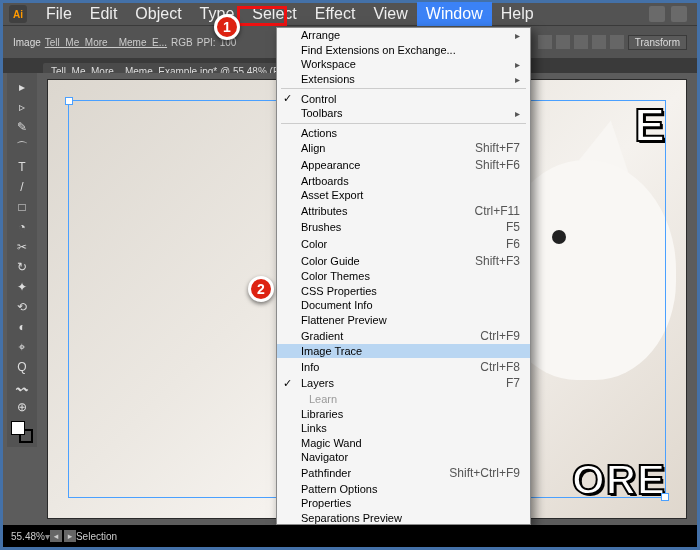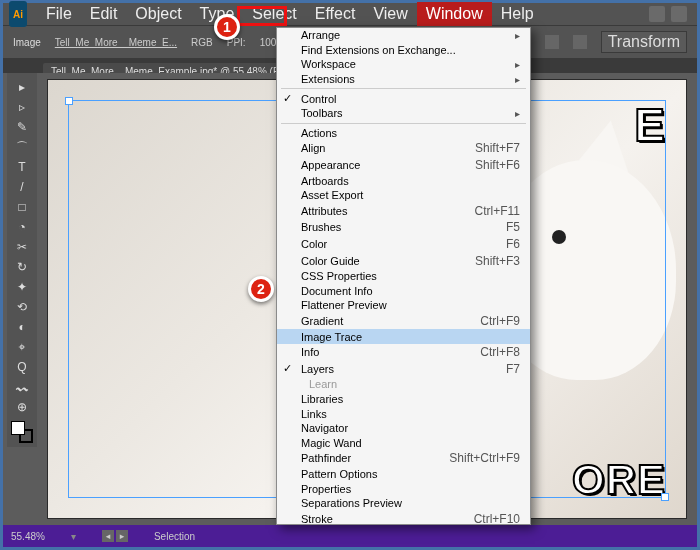--- a/index.html
+++ b/index.html
@@ -1,32 +1,32 @@
 <!DOCTYPE html>
 <html><head>
 <meta charset="utf-8">
 <style>
   * { margin: 0; padding: 0; box-sizing: border-box; font-family: "Segoe UI", Tahoma, sans-serif; }
   body { background: #4a4a4a; width: 700px; height: 550px; overflow: hidden; position: relative; font-size: 11px; color: #ccc; }
 
   .border { border: 3px solid #4471a8; width: 700px; height: 550px; position: relative; }
 
   .menubar { height: 22px; background: #535353; display: flex; align-items: center; padding-left: 6px; gap: 0; }
-  .app-icon { width: 18px; height: 26px; background: #0c4a6e; border-radius: 3px; display:flex; align-items:center; justify-content:center; color:#ff9a00; font-weight:bold; font-size:10px; margin-right:10px;}
+  .app-icon { width: 18px; height: 18px; background: #404040; border-radius: 3px; display:flex; align-items:center; justify-content:center; color:#ff9a00; font-weight:bold; font-size:10px; margin-right:10px;}
   .menu-label { padding: 3px 9px; color: #eee; font-size: 16px; cursor: default; }
-  .menu-label.active { background: #b91c1c; color: #fff; }
+  .menu-label.active { background: #3b82f6; color: #fff; }
   .menubar-extras { margin-left: auto; display:flex; gap:6px; padding-right:10px;}
   .mb-ico { width:16px; height:16px; background:#6a6a6a; border-radius:2px;}
 
-  .optionsbar { height: 26px; background: #535353; border-top:1px solid #3a3a3a; display:flex; align-items:center; padding:16px 10px; gap:14px; font-size:10px; color:#ccc;}
+  .optionsbar { height: 26px; background: #535353; border-top:1px solid #3a3a3a; display:flex; align-items:center; padding:16px 10px; gap:4px; font-size:10px; color:#ccc;}
   .optionsbar .lbl { color:#ddd; }
   .fname { text-decoration: underline; }
   .ob-spacer { flex:1; }
   .ico-sq { width:14px; height:14px; background:#666; }
-  .transform-btn { background:#5a5a5a; border:1px solid #3a3a3a; padding:1px 6px; font-size:16px; color:#ddd;}
+  .transform-btn { background:#5a5a5a; border:1px solid #3a3a3a; padding:1px 6px; font-size:10px; color:#ddd;}
 
   .tabbar { height: 22px; background: #3a3a3a; display:flex; align-items:flex-end; padding-left: 40px;}
   .doc-tab { background: #4a4a4a; padding: 3px 8px; font-size: 10px; color:#ddd; border-top-left-radius:2px; border-top-right-radius:2px; display:flex; align-items:center; gap:6px;}
   .tab-x { color:#aaa; }
 
   .workspace { position: absolute; top: 70px; left: 0; right: 0; bottom: 22px; background: #5c5c5c; }
 
   .toolbar { position:absolute; left:4px; top:0; width:30px; background:#535353; display:flex; flex-direction:column; align-items:center; padding:4px 0; gap:0;}
   .tool { width:24px; height:18px; display:flex; align-items:center; justify-content:center; color:#ddd; font-size:12px; margin:1px 0; cursor:default;}
   .swatches { position:relative; width:22px; height:22px; margin-top:4px;}
@@ -51,21 +51,21 @@
   .dd-item .shortcut { margin-left:auto; color:#555; font-size:12px;}
   .dd-item .sub { margin-left:auto; color:#555; font-size:10px;}
   .dd-item.checked::before { content:"✓"; position:absolute; left:6px; color:#000; font-size:11px;}
   .dd-sep { height:1px; background:#ccc; margin: 2px 4px;}
   .dd-item.dim { color:#9a9a9a;margin-left:8px; }
   .dd-item.highlight { background:#b9d6f2; }
   .red-box { position:absolute; border:3px solid #e11; pointer-events:none; }
 
   .badge { position:absolute; width:26px; height:26px; border-radius:50%; background:#d21; border:3px solid #fff; color:#fff; font-weight:bold; display:flex; align-items:center; justify-content:center; font-size:14px; z-index:60; box-shadow:0 2px 4px rgba(0,0,0,0.5);}
 
-  .statusbar { position:absolute; left:0; right:0; bottom:0; height:22px; background:#4c1d95; display:flex; align-items:center; padding:0 8px; gap:26px; font-size:10px;}
+  .statusbar { position:absolute; left:0; right:0; bottom:0; height:22px; background:#000000; display:flex; align-items:center; padding:0 8px; gap:0; font-size:10px;}
   .status-sep { color:#888;}
   .status-arrows { display:flex; gap:2px;}
   .sa { width:12px; height:12px; background:#666; display:flex; align-items:center; justify-content:center; font-size:9px;}
 </style>
 </head>
 <body>
 
 <div class="border">
 
   <div class="menubar">
@@ -197,20 +197,23 @@
       </div>
       <div class="dd-item">
         <span>Color</span>
         <span class="shortcut">F6</span>
       </div>
       <div class="dd-item">
         <span>Color Guide</span>
         <span class="shortcut">Shift+F3</span>
       </div>
       <div class="dd-item">
+        <span>Color Themes</span>
+      </div>
+      <div class="dd-item">
         <span>CSS Properties</span>
       </div>
       <div class="dd-item">
         <span>Document Info</span>
       </div>
       <div class="dd-item">
         <span>Flattener Preview</span>
       </div>
       <div class="dd-item">
         <span>Gradient</span>
@@ -230,24 +233,24 @@
       <div class="dd-item dim">
         <span>Learn</span>
       </div>
       <div class="dd-item">
         <span>Libraries</span>
       </div>
       <div class="dd-item">
         <span>Links</span>
       </div>
       <div class="dd-item">
+        <span>Magic Wand</span>
+      </div>
+      <div class="dd-item">
         <span>Navigator</span>
-      </div>
-      <div class="dd-item">
-        <span>Magic Wand</span>
       </div>
       <div class="dd-item">
         <span>Pathfinder</span>
         <span class="shortcut">Shift+Ctrl+F9</span>
       </div>
       <div class="dd-item">
         <span>Pattern Options</span>
       </div>
       <div class="dd-item">
         <span>Properties</span>

